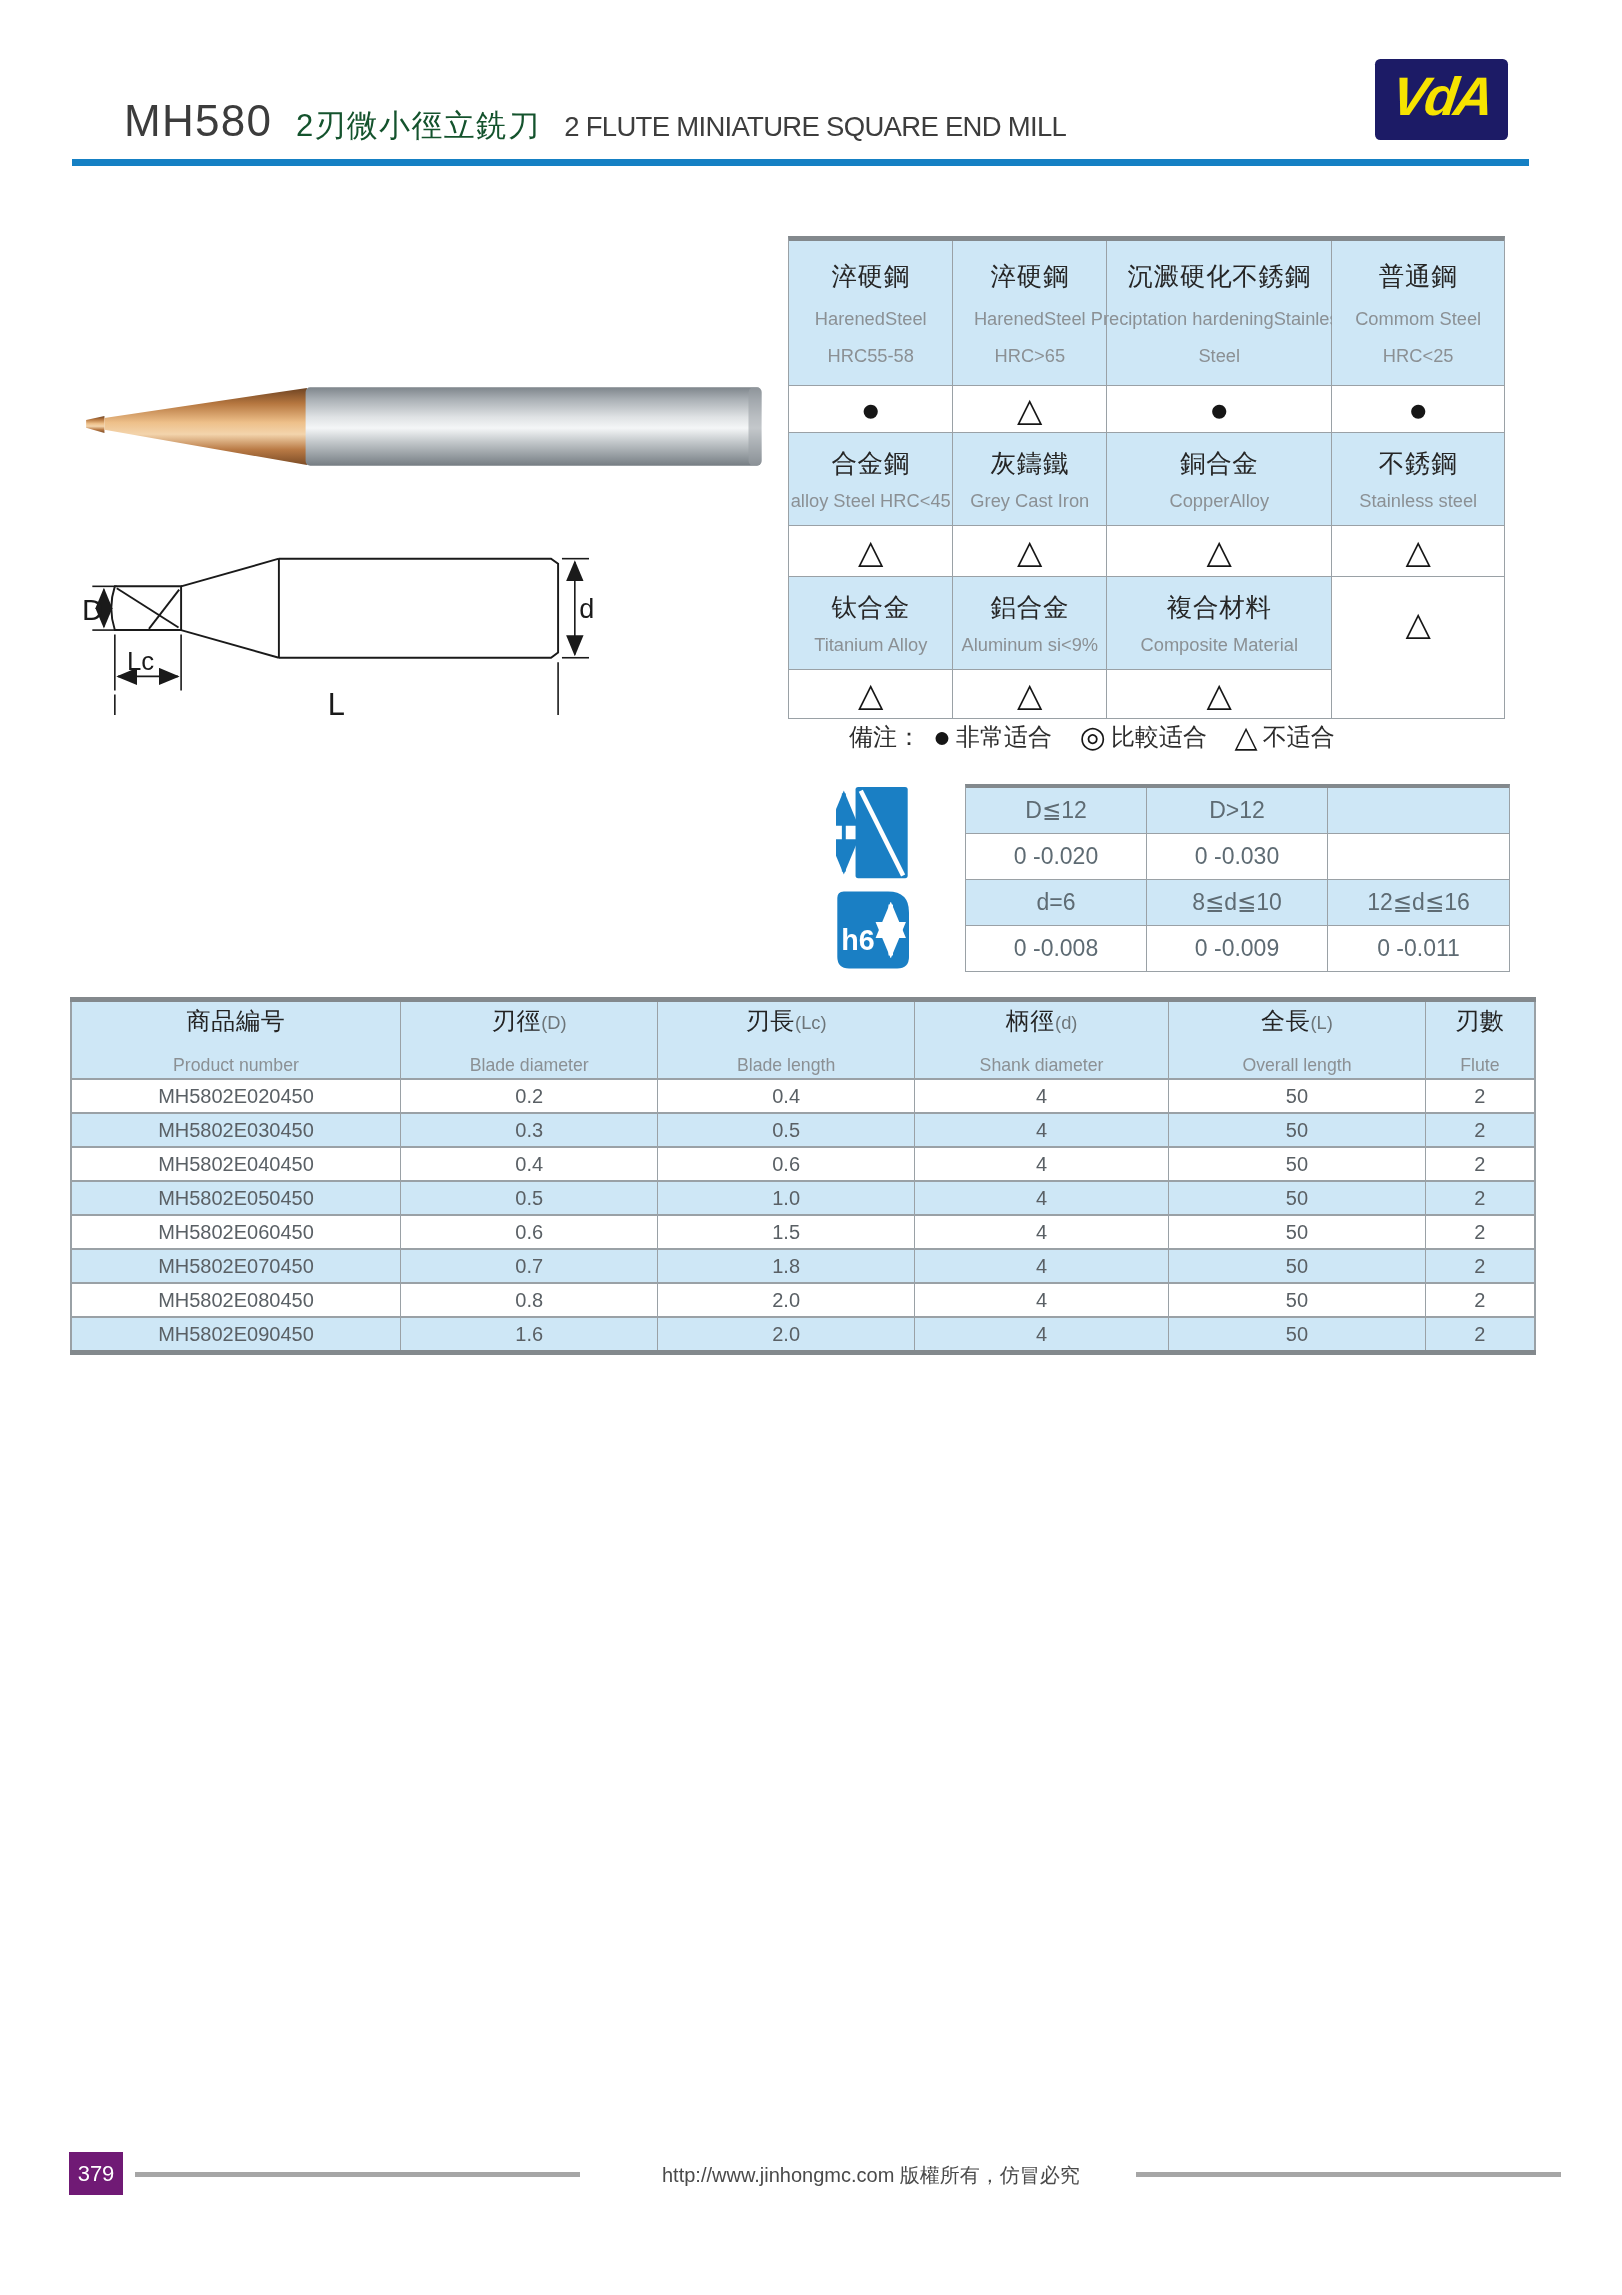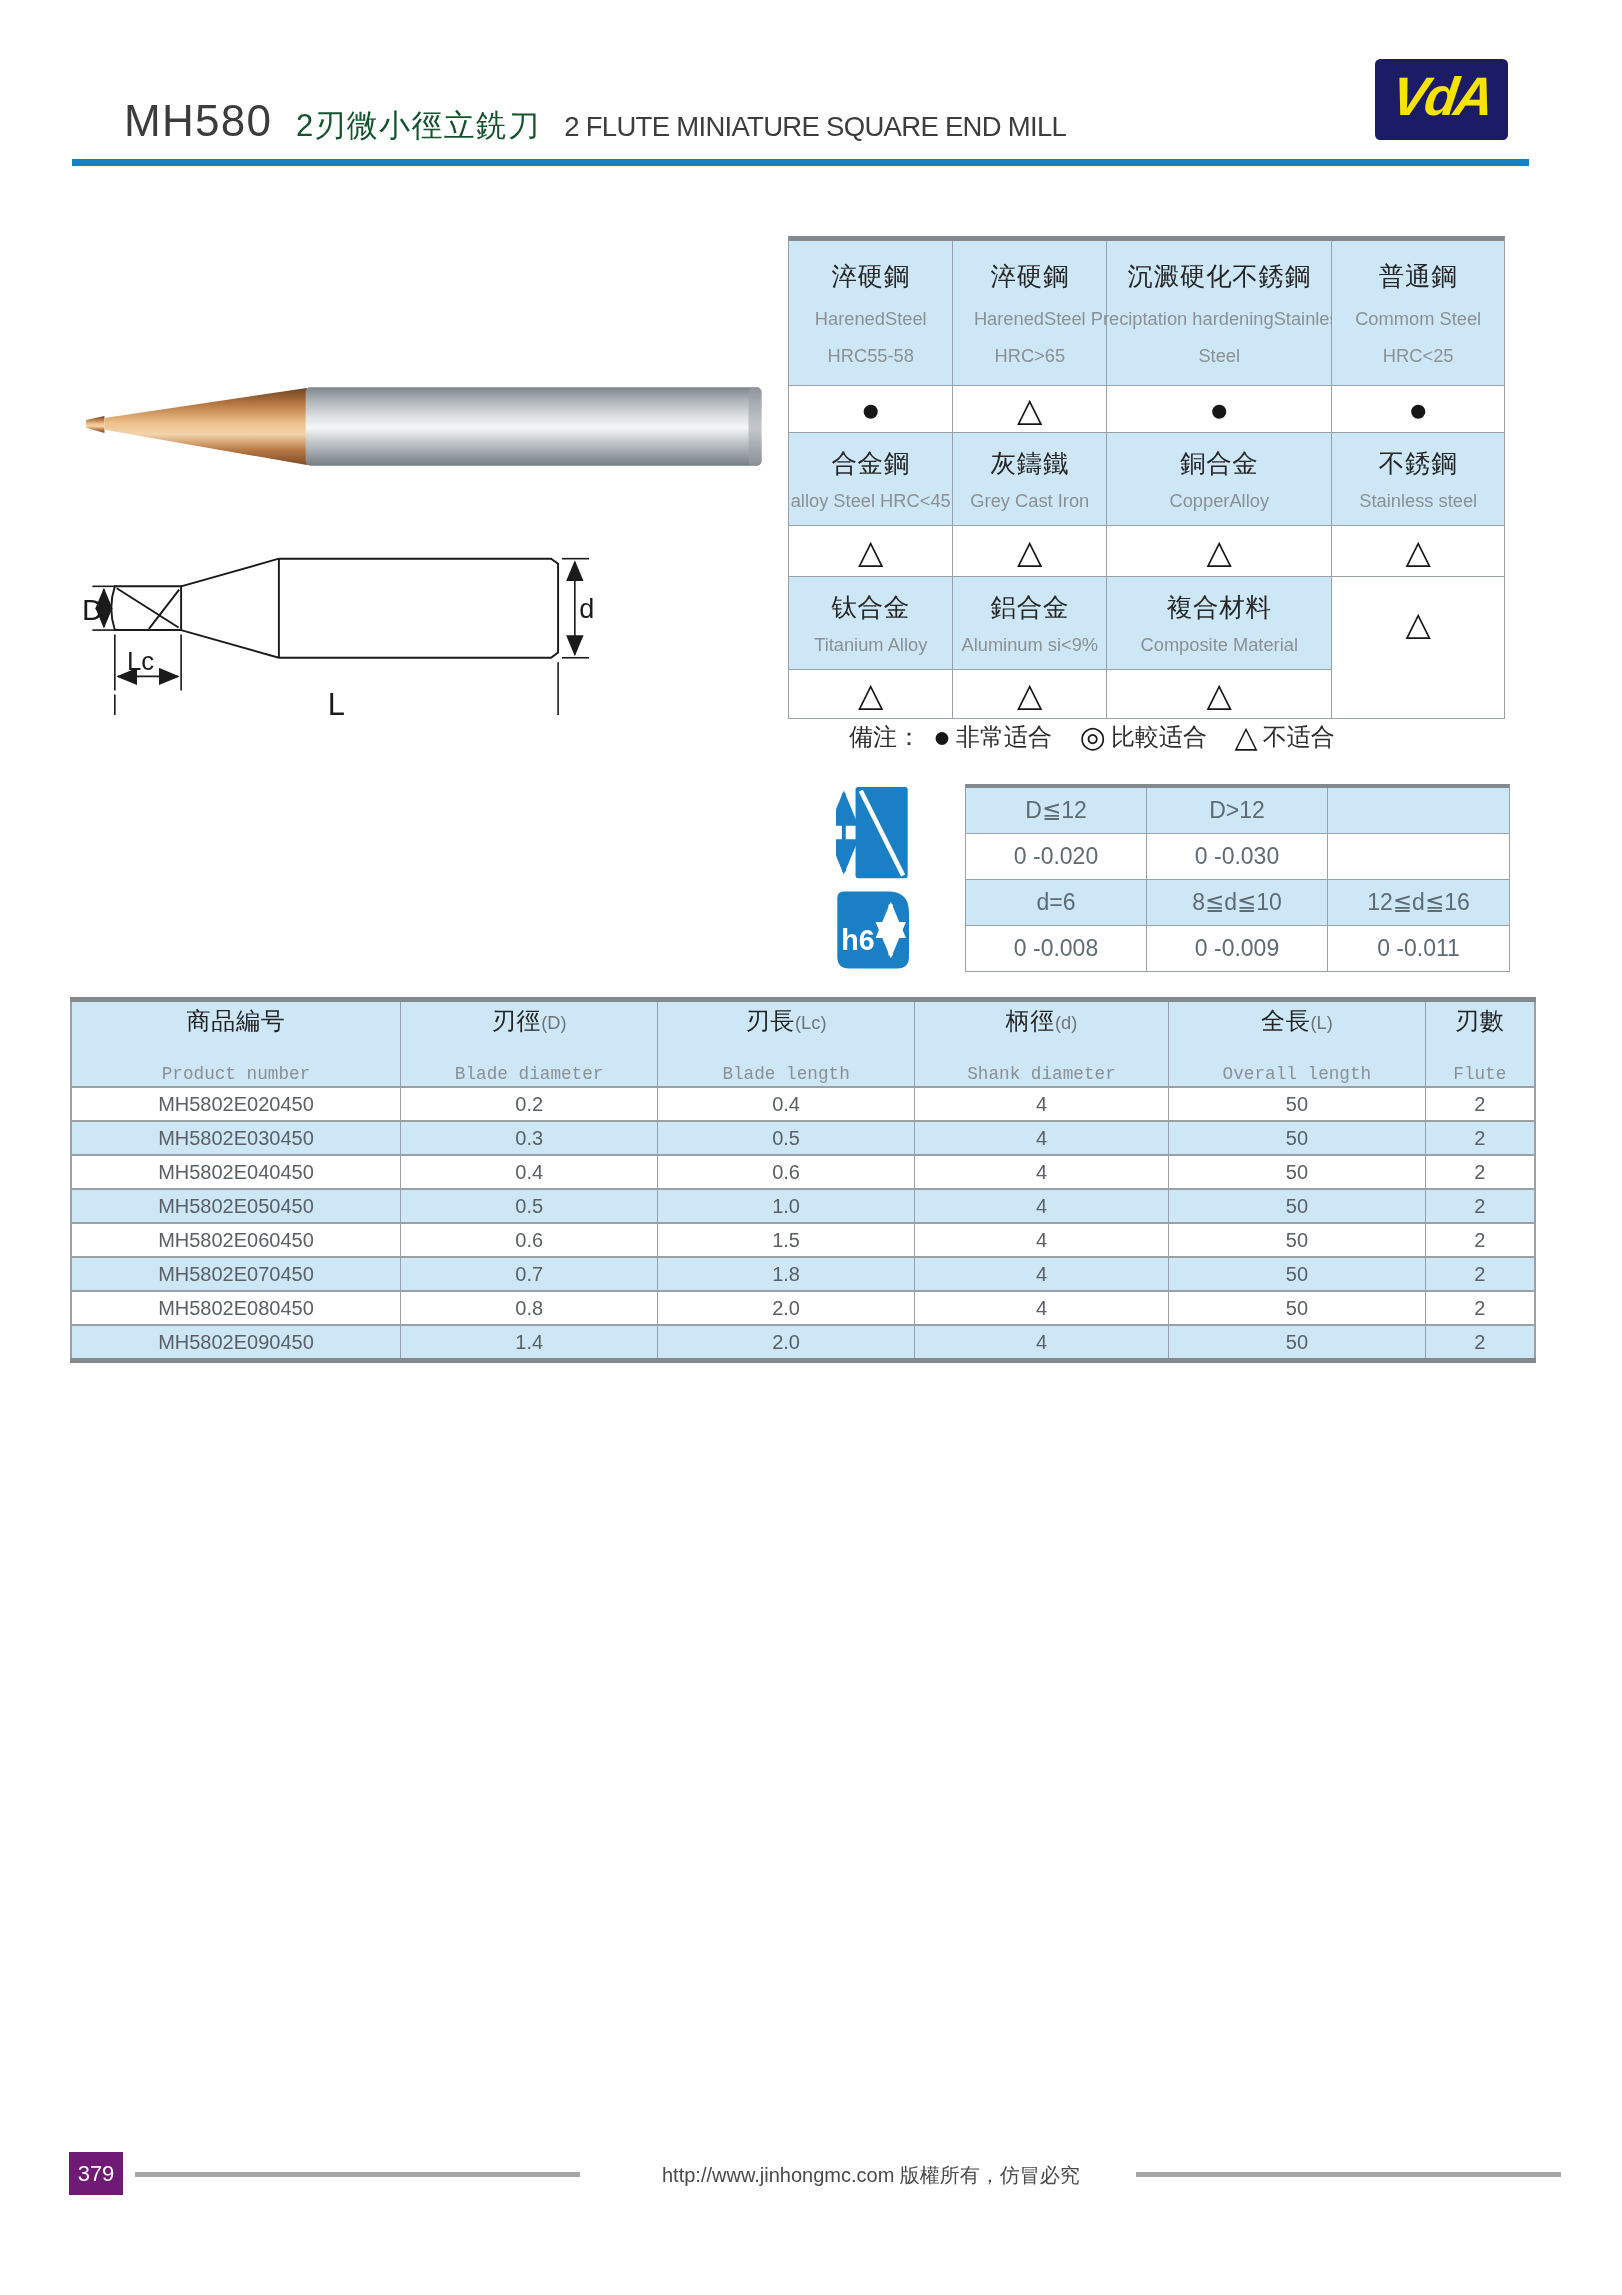--- a/index.html
+++ b/index.html
@@ -53,21 +53,21 @@
   .tolerance .tcell:nth-child(3n){border-right:none;}
   .tolerance .tcell:nth-last-child(-n+3){border-bottom:none;}
   .tolerance .thdr{background:#cee7f6;}
   
   .products{position:absolute;left:70px;top:997px;width:1466px;border-collapse:collapse;
     border:2px solid #9aa1a6;border-top:5.2px solid #83898d;border-bottom:5.2px solid #83898d;}
   .products th{background:#cee7f6;height:65px;border-right:1.3px solid #9aa1a6;border-bottom:1.3px solid #9aa1a6;
     font-weight:normal;vertical-align:middle;padding:2.6px 0;}
   .products .hzh{font-size:24px;color:#232323;letter-spacing:0.7px;}
   .products .hunit{font-size:18.3px;color:#6d7579;}
-  .products .hen{display:block;font-size:17.7px;color:#8b9094;margin-top:27px;font-family:Liberation Mono, monospace;}
+  .products .hen{display:block;font-size:17.7px;color:#8b9094;margin-top:18px;}
   .products td{height:30px;text-align:center;font-size:20px;color:#5a6065;
     border-right:1.3px solid #9aa1a6;border-top:2px solid #9aa1a6;}
   .products tr.alt td{background:#cee7f6;}
   
   .page-badge{position:absolute;left:69px;top:2152px;width:54px;height:43px;background:#701a75;color:#ffffff;
     font-size:22px;display:flex;align-items:center;justify-content:center;}
   .frule-left{position:absolute;left:135px;top:2172px;width:445px;height:5.2px;background:#a6a6a6;}
   .frule-right{position:absolute;left:1136px;top:2172px;width:425px;height:5.2px;background:#a6a6a6;}
   .f-copy{position:absolute;left:662px;top:2162px;font-size:20px;color:#4a4a4a;white-space:nowrap;}
 </style>
@@ -362,21 +362,21 @@
       <tr>
         <td>MH5802E080450</td>
         <td>0.8</td>
         <td>2.0</td>
         <td>4</td>
         <td>50</td>
         <td>2</td>
       </tr>
       <tr class="alt">
         <td>MH5802E090450</td>
-        <td>1.4</td>
+        <td>1.6</td>
         <td>2.0</td>
         <td>4</td>
         <td>50</td>
         <td>2</td>
       </tr>
     </tbody>
   </table>
 
   <div class="page-badge">379</div>
   <div class="frule-left"></div>

